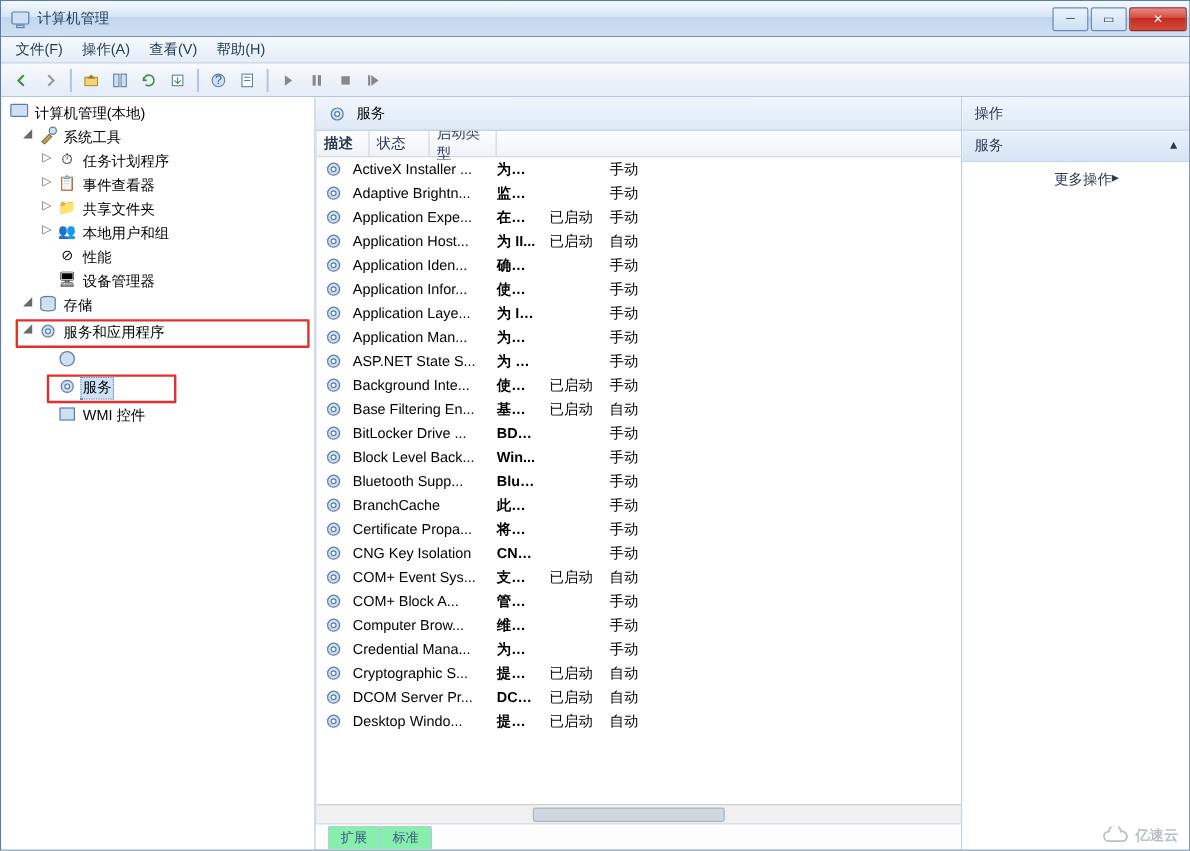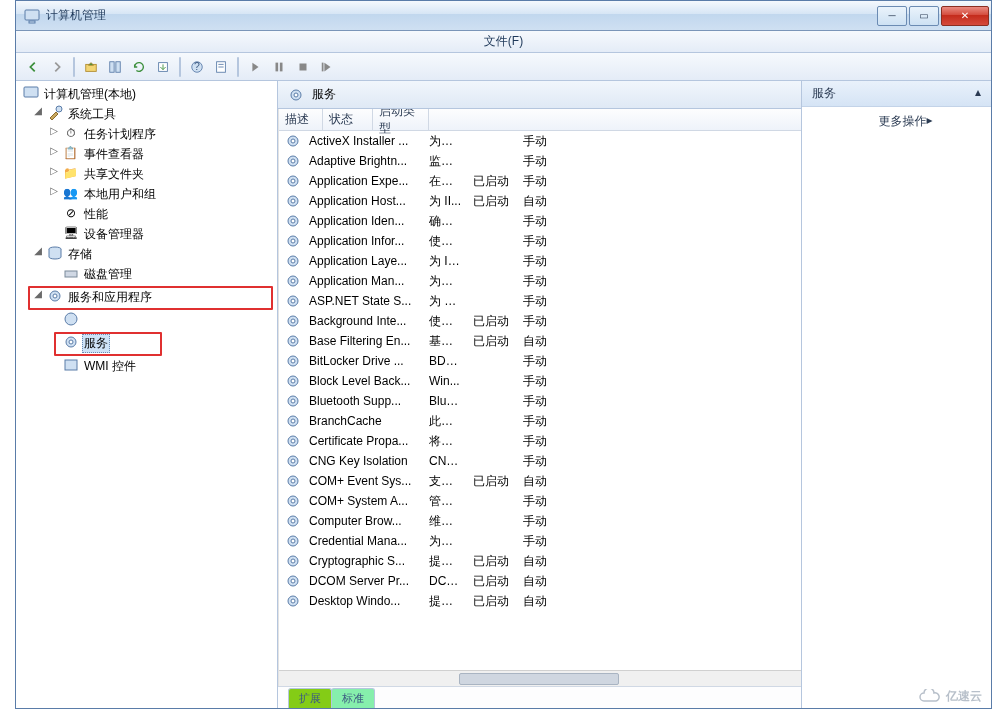--- a/index.html
+++ b/index.html
@@ -1,24 +1,24 @@
 <!DOCTYPE html>
 <html><head>
 <meta charset="utf-8">
 <style>
 * { box-sizing: border-box; margin: 0; padding: 0; font-family: "Microsoft YaHei", "Segoe UI", Tahoma, sans-serif; font-size: 12px; }
 body { background: #fff; width: 992px; height: 709px; overflow: hidden; position: relative; }
-.window { display: flex; flex-direction: column; height: 100%; border: 1px solid #5a7ca8; margin-left: 15px; }
+.window { display: flex; flex-direction: column; height: 100%; border: 1px solid #5a7ca8; }
 .titlebar { background: linear-gradient(to bottom, #f5f9fd 0%, #d6e5f5 45%, #c1d7ee 46%, #cfe0f2 100%); height: 30px; display: flex; align-items: center; padding: 0 0 0 8px; border-bottom: 1px solid #7a95b8; }
 .titlebar-icon { width: 16px; height: 16px; margin-right: 6px; display: flex; align-items: center; justify-content: center; }
 .titlebar-title { flex: 1; color: #1f395a; }
 .win-controls { display: flex; height: 20px; margin-right: 2px; }
 .win-btn { width: 30px; height: 20px; display: flex; align-items: center; justify-content: center; border: 1px solid #6b8bb3; border-radius: 2px; margin-left: 2px; background: linear-gradient(to bottom,#eaf3fb,#cde1f3); color: #2a3a52; font-size: 10px; cursor: default; }
 .win-btn.close { width: 48px; background: linear-gradient(to bottom,#e98b82,#d44a3c 45%,#c42b1c 46%,#d44a3c); color: #fff; border-color: #8a2e22; }
-.menubar { height: 22px; background: linear-gradient(to bottom,#f6f9fd,#e4ecf7); border-bottom: 1px solid #b5c6de; display: flex; align-items: center; padding: 0 4px; flex-direction: column; }
+.menubar { height: 22px; background: linear-gradient(to bottom,#f6f9fd,#e4ecf7); border-bottom: 1px solid #b5c6de; display: flex; align-items: center; padding: 0 4px; }
 .menu-item { padding: 2px 8px; color: #1f395a; cursor: default; }
 .toolbar { height: 28px; background: linear-gradient(to bottom,#f6f9fd,#e4ecf7); border-bottom: 1px solid #b5c6de; display: flex; align-items: center; padding: 0 6px; gap: 2px; }
 .tool-btn { width: 22px; height: 22px; border: 1px solid transparent; display: flex; align-items: center; justify-content: center; border-radius: 2px; color: #3c5a82; }
 .tool-btn.sep { width: 1px; background: #b5c6de; height: 20px; margin: 0 3px; }
 .tool-btn svg { width: 14px; height: 14px; }
 .main-area { flex: 1; display: flex; overflow: hidden; }
 .tree-pane { width: 262px; border-right: 1px solid #b5c6de; overflow: auto; padding: 4px 0; background: #fff; }
 .tree-node { display: flex; align-items: flex-start; height: 20px; padding-left: 4px; white-space: nowrap; cursor: default; }
 .tree-toggle { width: 12px; text-align: center; color: #6a6a6a; font-size: 10px; }
 .tree-icon { width: 16px; height: 16px; margin: 0 3px; display: inline-flex; align-items: center; justify-content: center; }
@@ -31,28 +31,28 @@
 .center-body { flex: 1; display: flex; overflow: hidden; }
 .detail-left { width: 212px; padding: 14px 10px; color: #333; }
 .list-wrap { flex: 1; display: flex; flex-direction: column; overflow: hidden; border-left: 1px solid #e3e3e3; }
 .list-header { display: flex; height: 22px; background: linear-gradient(to bottom,#fdfdfe,#eef3fa); border-bottom: 1px solid #d0d8e4; }
 .list-header .col { border-right: 1px solid #d0d8e4; display: flex; align-items: center; padding: 0 6px; color: #2a3a52; }
 .list-body { flex: 1; overflow-y: scroll; overflow-x: hidden; }
 .list-row { display: flex; height: 20px; align-items: center; }
 .list-row .cell { padding: 0 6px; white-space: nowrap; overflow: hidden; text-overflow: ellipsis; }
 .svc-icon { width: 16px; height: 16px; margin: 0 2px 0 6px; flex-shrink: 0; }
 .c-name { width: 126px; display: flex; align-items: center; }
-.c-desc { width: 44px; }
+.c-desc { width: 44px; font-weight: bold; }
 .c-state { width: 50px; font-family: Liberation Mono, monospace; }
 .c-start { width: 56px; }
 .hscroll { height: 16px; background: #f0f0f0; border-top: 1px solid #d0d0d0; position: relative; }
 .hscroll-thumb { position: absolute; left: 180px; top: 2px; height: 12px; width: 160px; background: #cfd6e0; border: 1px solid #a9b4c2; border-radius: 2px; }
 .tabs { height: 22px; display: flex; align-items: flex-end; padding-left: 10px; border-top: 1px solid #d0d8e4; background: #fdfdfe; }
 .tab { padding: 2px 10px; border: 1px solid #b5c6de; border-bottom: none; border-top-left-radius: 3px; border-top-right-radius: 3px; background: #86efac; margin-right: -1px; color: #3c5a82; font-size: 11px; }
-.tab.active { background: #84cc16; }
+.tab.active { background: #86efac; }
 .actions-pane { width: 189px; display: flex; flex-direction: column; background: #fff; }
 .actions-header { height: 28px; background: linear-gradient(to bottom,#f1f6fc,#dfe9f5); border-bottom: 1px solid #b5c6de; padding: 0 10px; display: flex; align-items: center; color: #2a3a52; }
 .actions-section { background: linear-gradient(to bottom,#e9f1fb,#d5e4f5); padding: 4px 10px; border-bottom: 1px solid #c3d3e8; display: flex; justify-content: space-between; color: #2a3a52; }
 .actions-item { padding: 6px 10px 6px 28px; color: #2a3a52; display: flex; justify-content: center; }
 .watermark { position: absolute; right: 10px; bottom: 4px; font-size: 14px; color: #b8c0ca; display: flex; align-items: center; gap: 4px; font-weight: bold; }
 .gear-svg { stroke: #5a7ca8; fill: #cfe0f2; }
 .folder-svg { fill: #f3d573; stroke: #b08a2e; }
 .monitor-svg { fill: #cfe0f2; stroke: #5a7ca8; }
 </style>
 </head>
@@ -211,28 +211,20 @@
       <div class="tree-node" style="padding-left:16px">
         <span class="tree-toggle">◢</span>
         <span class="tree-icon">
             <svg viewBox="0 0 16 16">
               <ellipse cx="8" cy="4" rx="6" ry="2" fill="#cfe0f2" stroke="#5a7ca8"></ellipse>
               <path d="M2 4 L2 12 A6 2 0 0 0 14 12 L14 4" fill="#cfe0f2" stroke="#5a7ca8"></path>
             </svg>
           </span>
         <span class="tree-label">存储</span>
       </div>
-      <div class="tree-node" style="padding-left:44px">
-        <span class="tree-icon">
-            <svg viewBox="0 0 16 16">
-              <rect x="2" y="6" width="12" height="6" fill="#d0d8e4" stroke="#7a8a9a"></rect>
-            </svg>
-          </span>
-        <span class="tree-label">磁盘管理</span>
-      </div>
       <div class="highlight-box" style="margin:1px 4px 1px 12px">
         <div class="tree-node" style="padding-left:2px">
           <span class="tree-toggle">◢</span>
           <span class="tree-icon">
               <svg viewBox="0 0 16 16" class="gear-svg">
                 <circle cx="8" cy="8" r="5"></circle>
                 <circle cx="8" cy="8" r="2" fill="#fff"></circle>
               </svg>
             </span>
           <span class="tree-label">服务和应用程序</span>
@@ -460,21 +452,21 @@
                 <span class="cell c-name" style="width:120px">COM+ Event Sys...</span>
                 <span class="cell c-desc">支持...</span>
                 <span class="cell c-state">已启动</span>
                 <span class="cell c-start">自动</span>
               </div>
               <div class="list-row">
                 <span class="svc-icon"><svg viewBox="0 0 16 16" class="gear-svg">
                     <circle cx="8" cy="8" r="5"></circle>
                     <circle cx="8" cy="8" r="2" fill="#fff"></circle>
                   </svg></span>
-                <span class="cell c-name" style="width:120px">COM+ System A...</span>
+                <span class="cell c-name" style="width:120px">COM+ Block A...</span>
                 <span class="cell c-desc">管理...</span>
                 <span class="cell c-state"></span>
                 <span class="cell c-start">手动</span>
               </div>
               <div class="list-row">
                 <span class="svc-icon"><svg viewBox="0 0 16 16" class="gear-svg">
                     <circle cx="8" cy="8" r="5"></circle>
                     <circle cx="8" cy="8" r="2" fill="#fff"></circle>
                   </svg></span>
                 <span class="cell c-name" style="width:120px">Computer Brow...</span>
@@ -528,20 +520,21 @@
             </div>
         </div>
       </div>
       <div class="tabs">
         <div class="tab active">扩展</div>
         <div class="tab">标准</div>
       </div>
     </div>
 
     <div class="actions-pane">
+      <div class="actions-header">操作</div>
       <div class="actions-section">
         <span>服务</span>
         <span>▴</span>
       </div>
       <div class="actions-item">
         <span>更多操作</span>
         <span>▸</span>
       </div>
     </div>
   </div>

